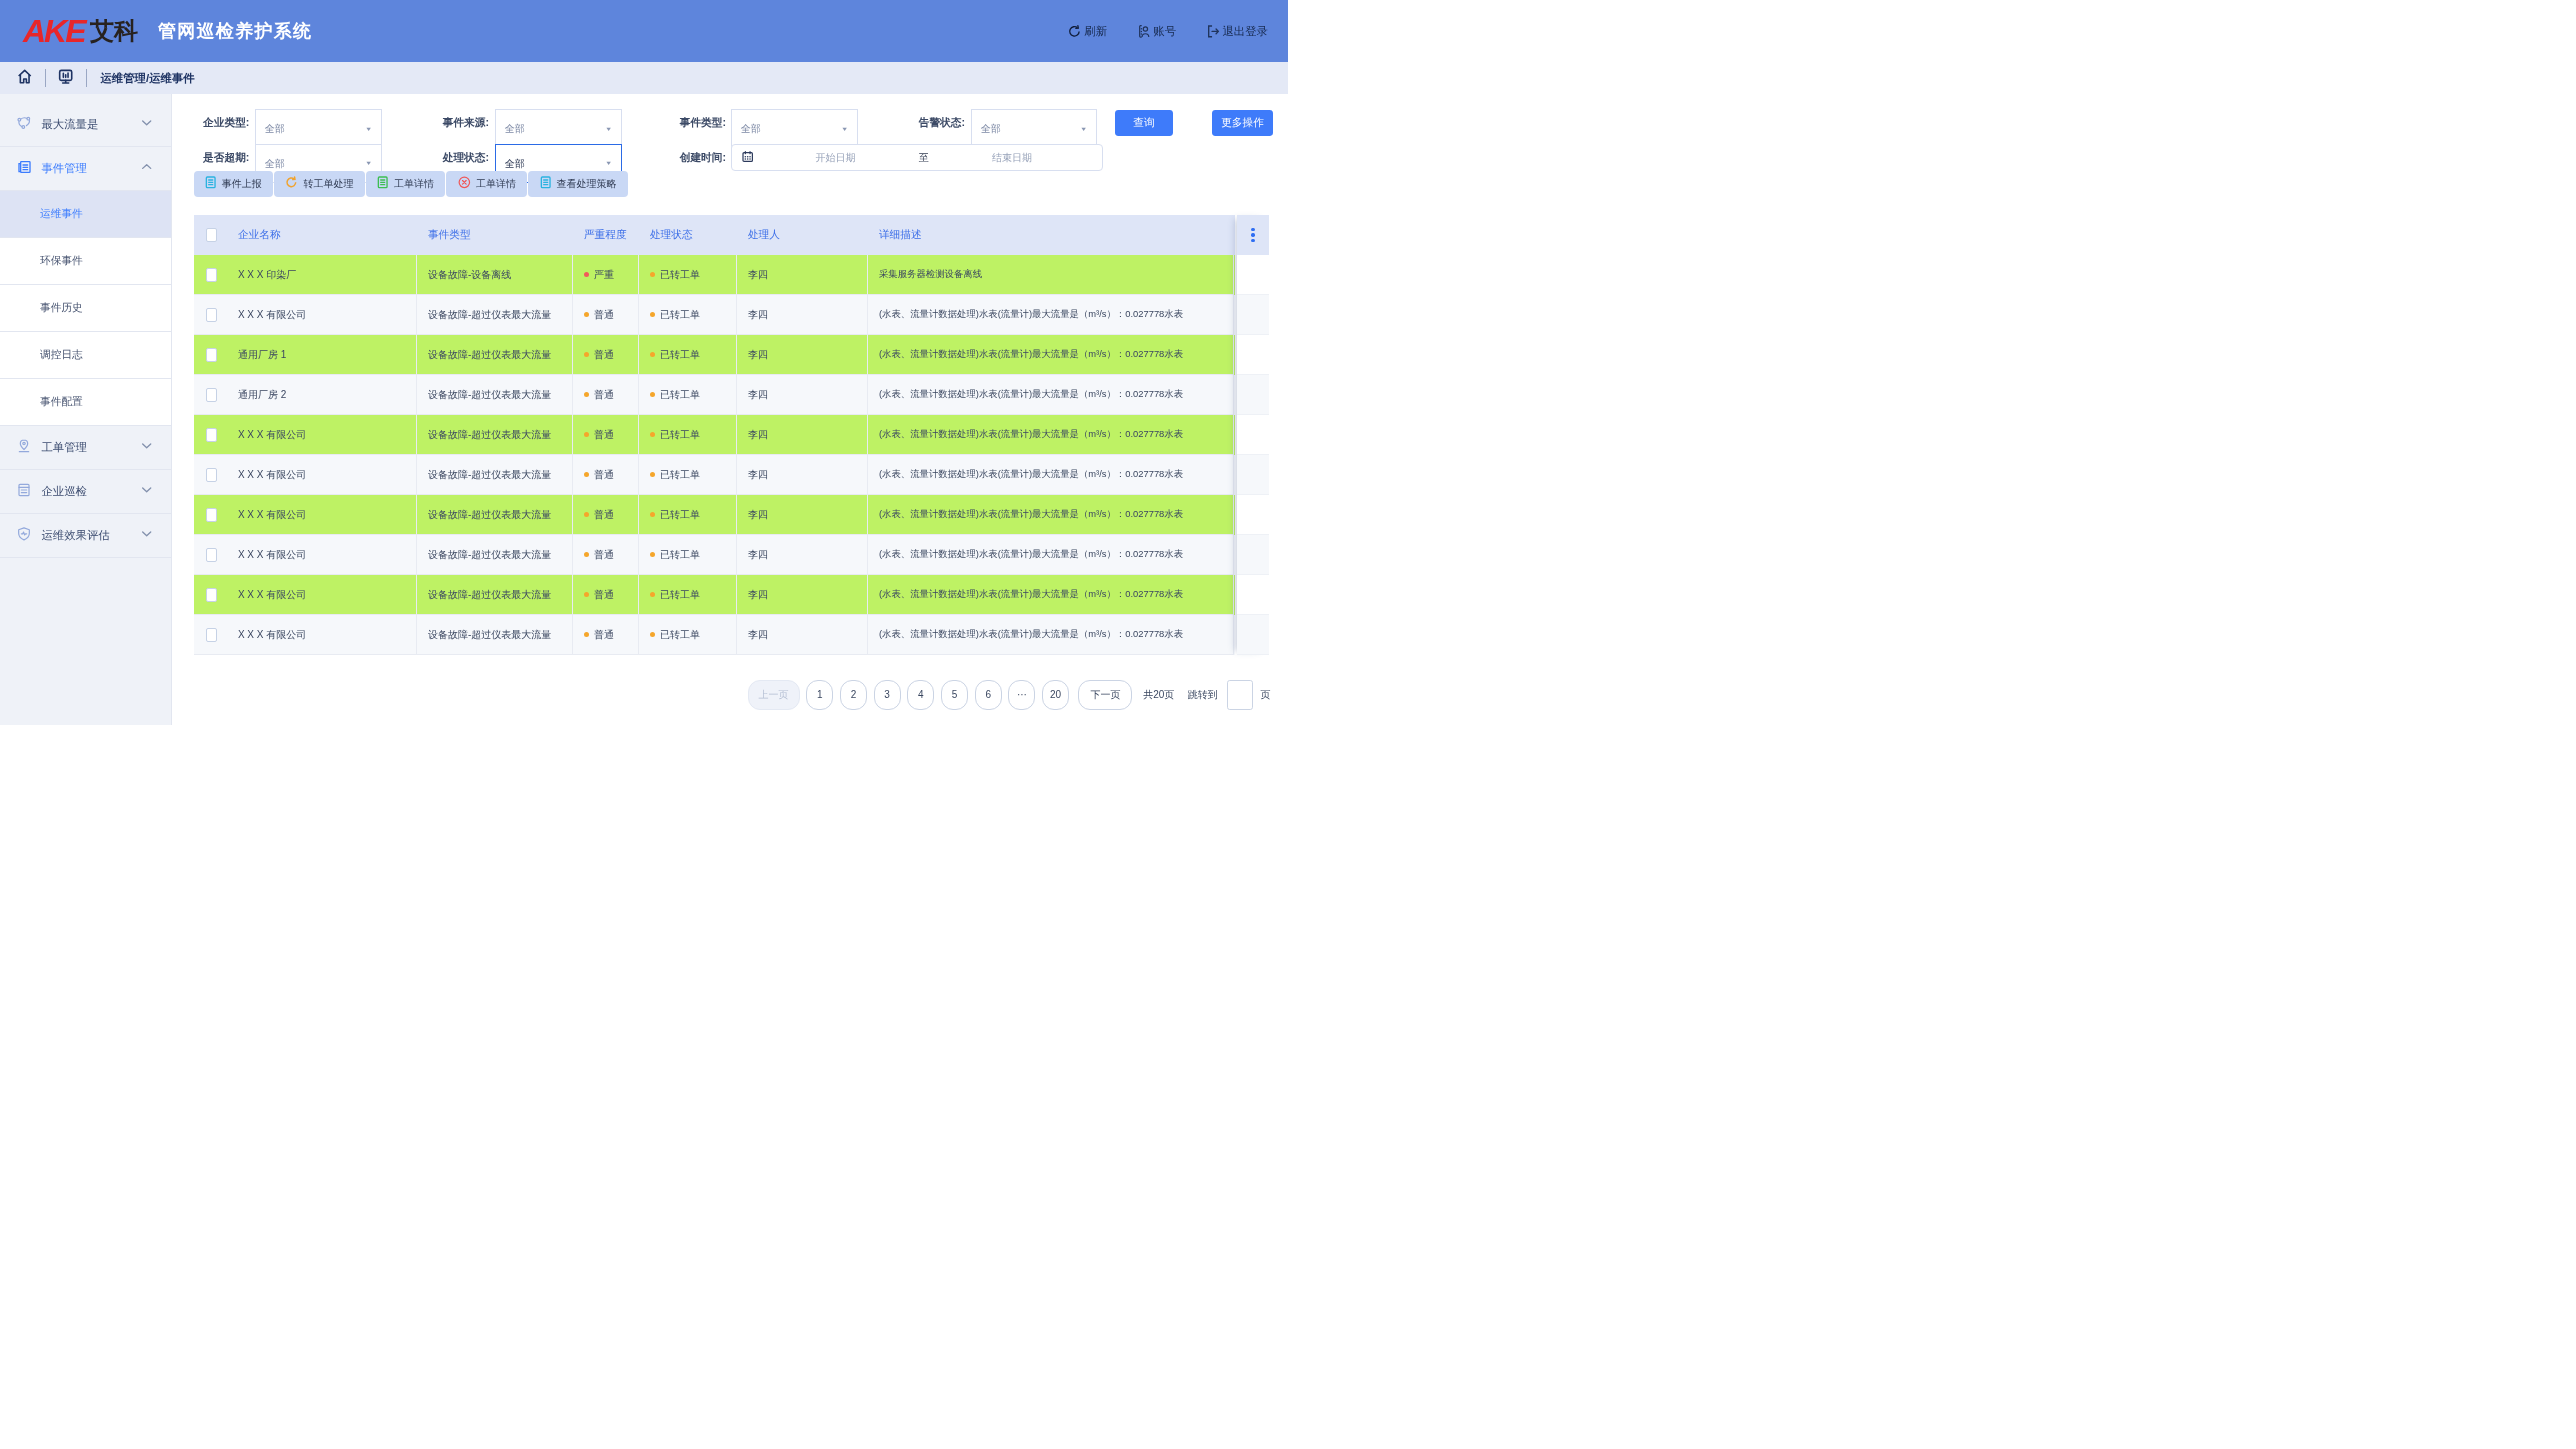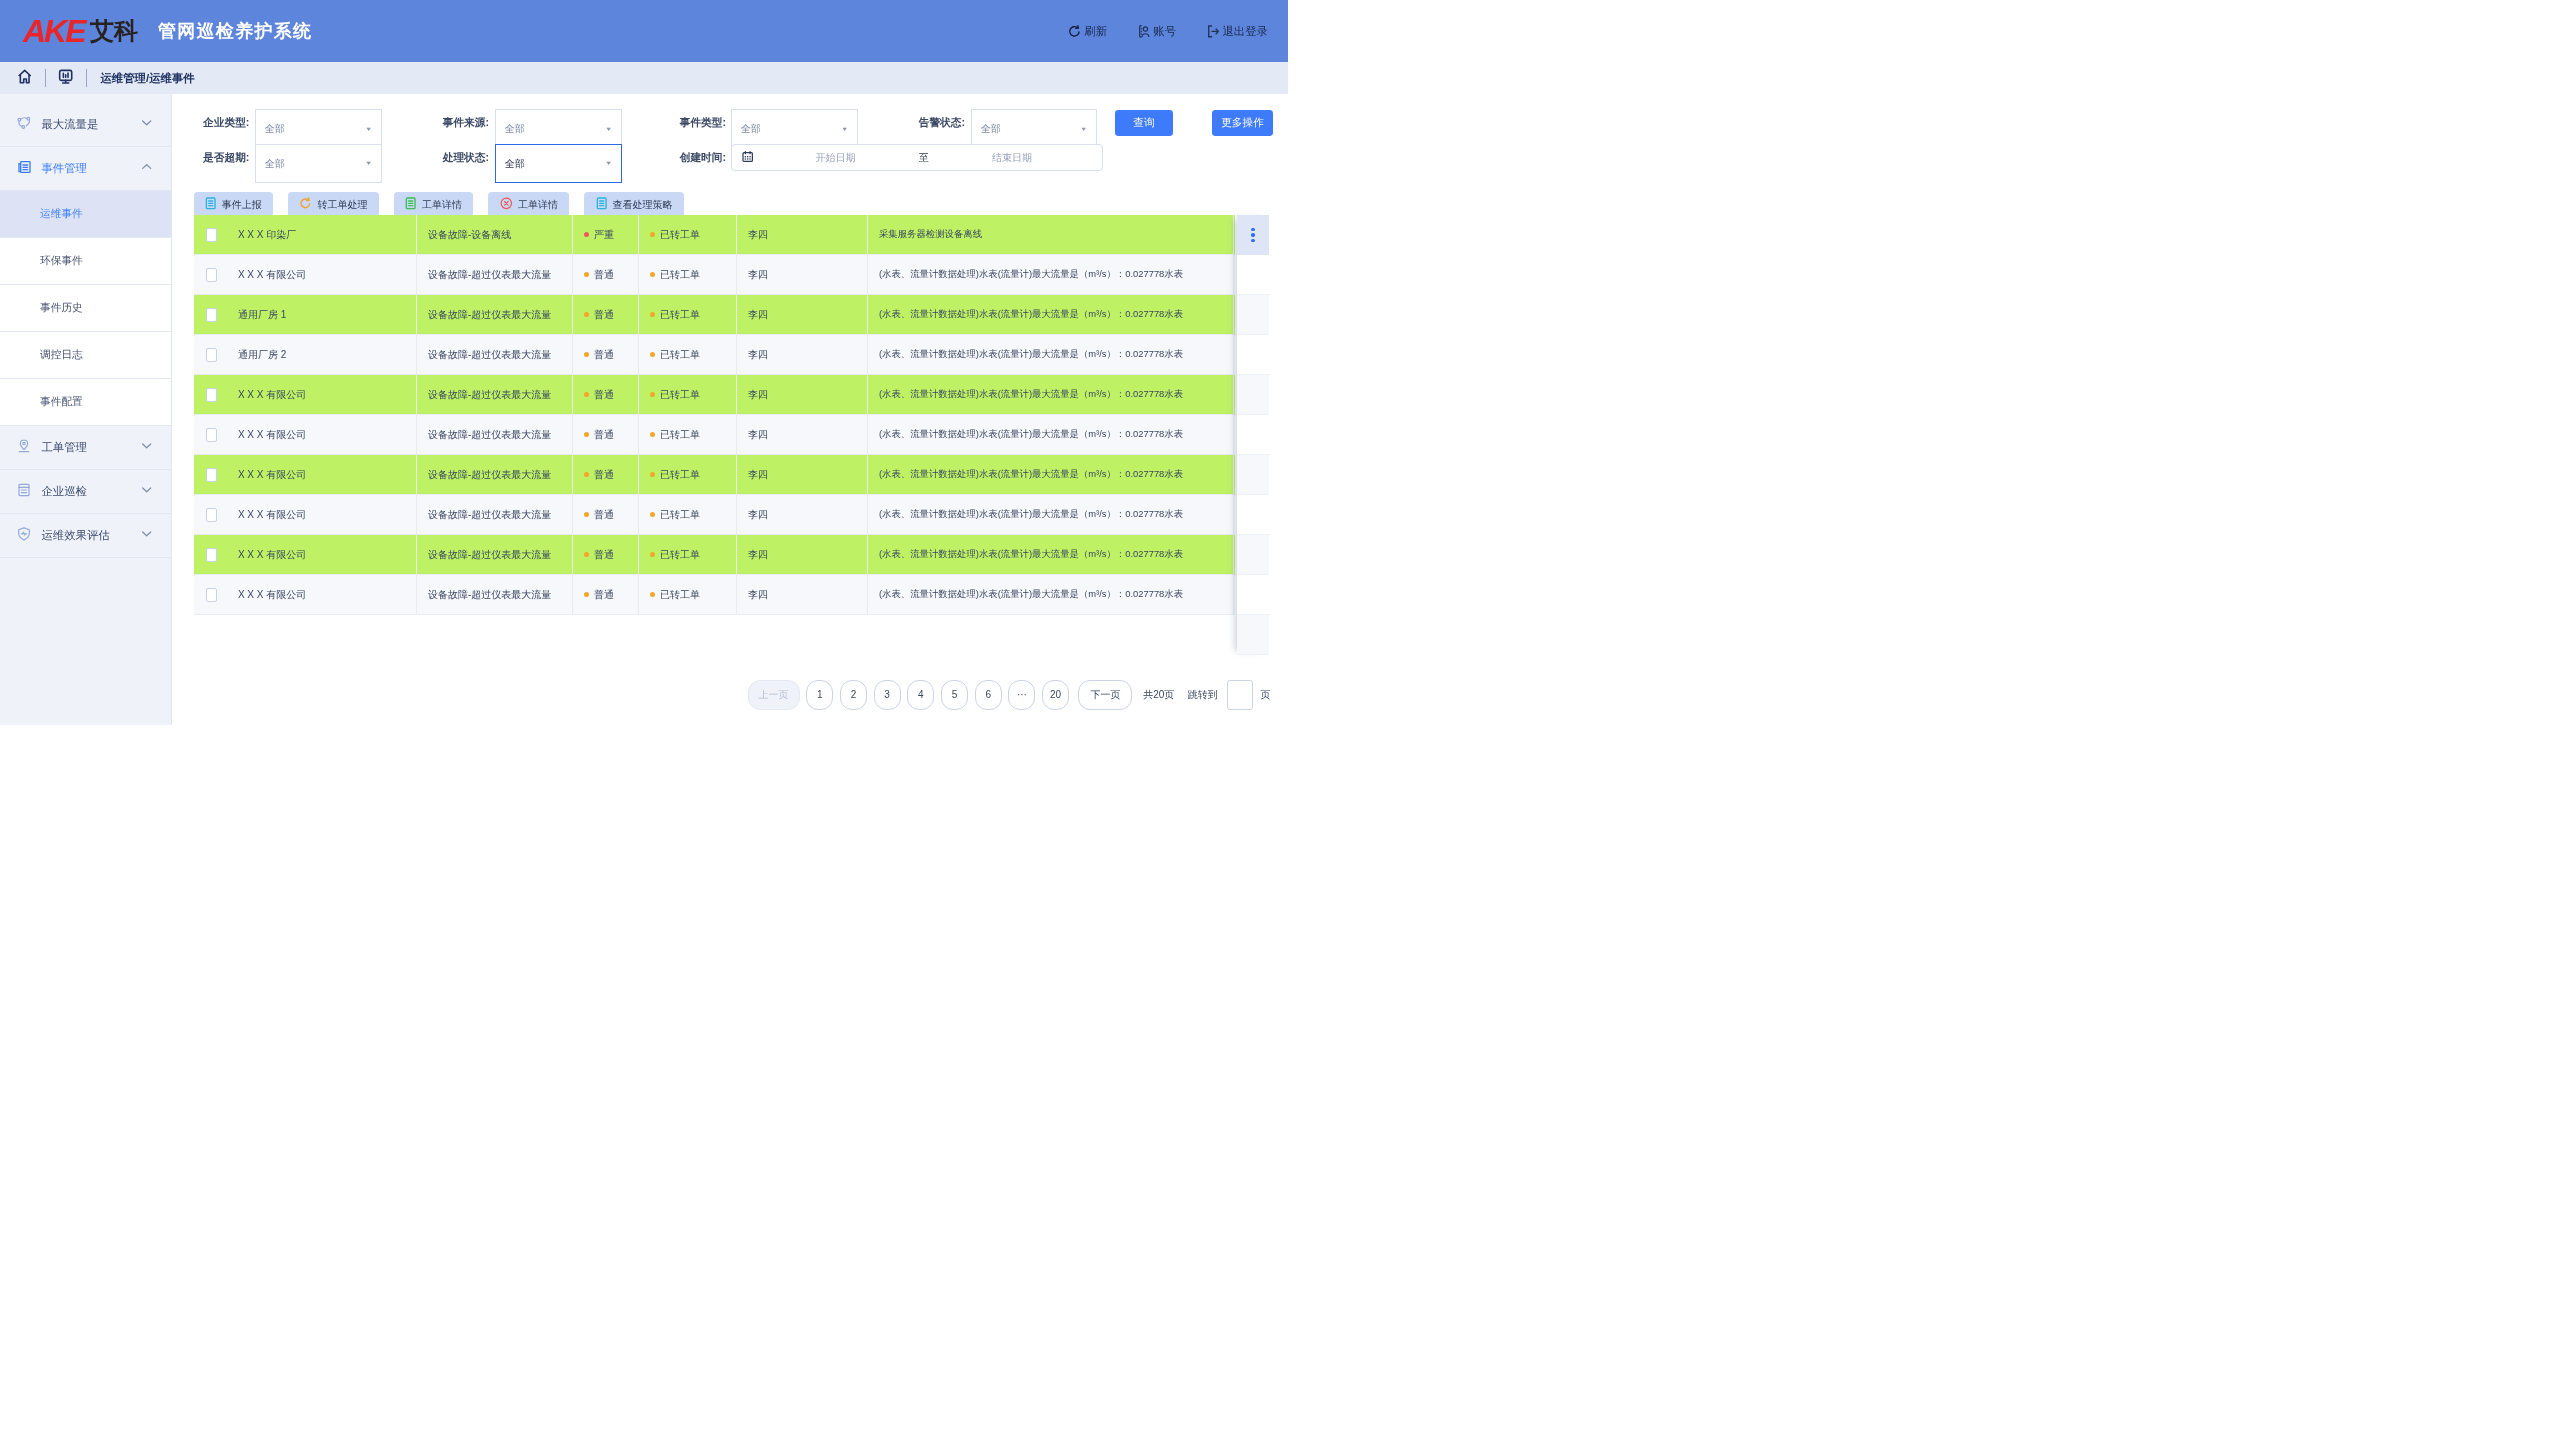--- a/index.html
+++ b/index.html
@@ -33,21 +33,21 @@
   
   .content{position:absolute;left:172px;top:94px;right:0;bottom:0;background:#fff;}
   .filter-label{position:absolute;width:60px;text-align:right;line-height:27px;font-size:10.7px;font-weight:600;color:#3c4a66;white-space:nowrap;}
   .select{position:absolute;height:39px;border:0.7px solid #d8dff0;border-radius:0;background:#fff;display:flex;align-items:center;padding:0 8.7px;font-size:10px;color:#7e8aa6;box-sizing:border-box;cursor:pointer;}
   .select .caret{margin-left:auto;color:#8a97b3;font-size:7.4px;transform:scaleY(.8);}
   .select.focused{border:1.3px solid #2b6be6;color:#2e3a55;}
   .daterange{position:absolute;height:27px;border:0.7px solid #d8dff0;border-radius:4px;background:#fff;display:flex;align-items:center;padding:0 9.4px;font-size:10px;color:#96a1b8;box-sizing:border-box;cursor:pointer;}
   .daterange .half{flex:1;text-align:center;}
   .daterange .sep{color:#333c52;margin:0 2.7px;}
   .primary-btn{position:absolute;height:25.5px;top:16px;background:#3e7bfa;color:#fff;border:none;border-radius:3.4px;font-size:10.7px;display:flex;align-items:center;justify-content:center;cursor:pointer;font-family:inherit;}
-  .toolbar{position:absolute;left:21.5px;top:98px;display:flex;gap:15px;}
+  .toolbar{position:absolute;left:21.5px;top:77px;display:flex;gap:1px;}
   .tool-btn{height:25.5px;background:#c9d8f5;border:none;border-radius:4px;display:flex;align-items:center;gap:5.4px;padding:0 11.4px;font-size:10px;color:#2f3a52;cursor:pointer;font-family:inherit;}
   
   .table-main{position:absolute;left:21.5px;top:121px;width:1041px;}
   .grid-cols{display:grid;grid-template-columns:223px 156px 66px 98px 131px 366px;}
   .t-header{height:40px;background:#dee5f7;color:#3d6fe8;font-size:10.7px;font-weight:500;align-items:center;}
   .t-header .hcell{display:flex;align-items:center;padding-left:11.4px;}
   .t-header .hcell.first{padding-left:12px;}
   .t-header .hcell.first .hlabel{margin-left:21px;}
   .checkbox{width:11.4px;height:14px;border:1.3px solid #c6d2e6;border-radius:2px;background:#fff;box-sizing:border-box;flex:0 0 auto;cursor:pointer;}
   .t-row{height:40px;align-items:center;font-size:10px;color:#3a4660;background:#bef264;}
@@ -297,20 +297,31 @@
     <button class="tool-btn">
       <span><svg width="11.4" height="12.7" viewBox="0 0 17 19" fill="none" stroke="#2bb3e0" stroke-width="2">
             <rect x="2" y="1.5" width="13" height="16" rx="1.5"></rect>
             <path d="M5.5 6h6M5.5 9.5h6M5.5 13h6" stroke-linecap="round"></path>
           </svg></span>
       <span>查看处理策略</span>
     </button>
   </div>
 
   <div class="table-main">
+    <div class="t-header grid-cols">
+      <div class="hcell first">
+        <span class="checkbox"></span>
+        <span class="hlabel">企业名称</span>
+      </div>
+      <div class="hcell">事件类型</div>
+      <div class="hcell">严重程度</div>
+      <div class="hcell">处理状态</div>
+      <div class="hcell">处理人</div>
+      <div class="hcell">详细描述</div>
+    </div>
     <div id="table-body">
   <div class="t-row grid-cols">
     <div class="cell first">
       <span class="checkbox"></span>
       <span class="company">X X X  印染厂</span>
     </div>
     <div class="cell">设备故障-设备离线</div>
     <div class="cell">
             <span class="dot" style="background: rgb(242, 90, 90);"></span>
             <span>严重</span>

